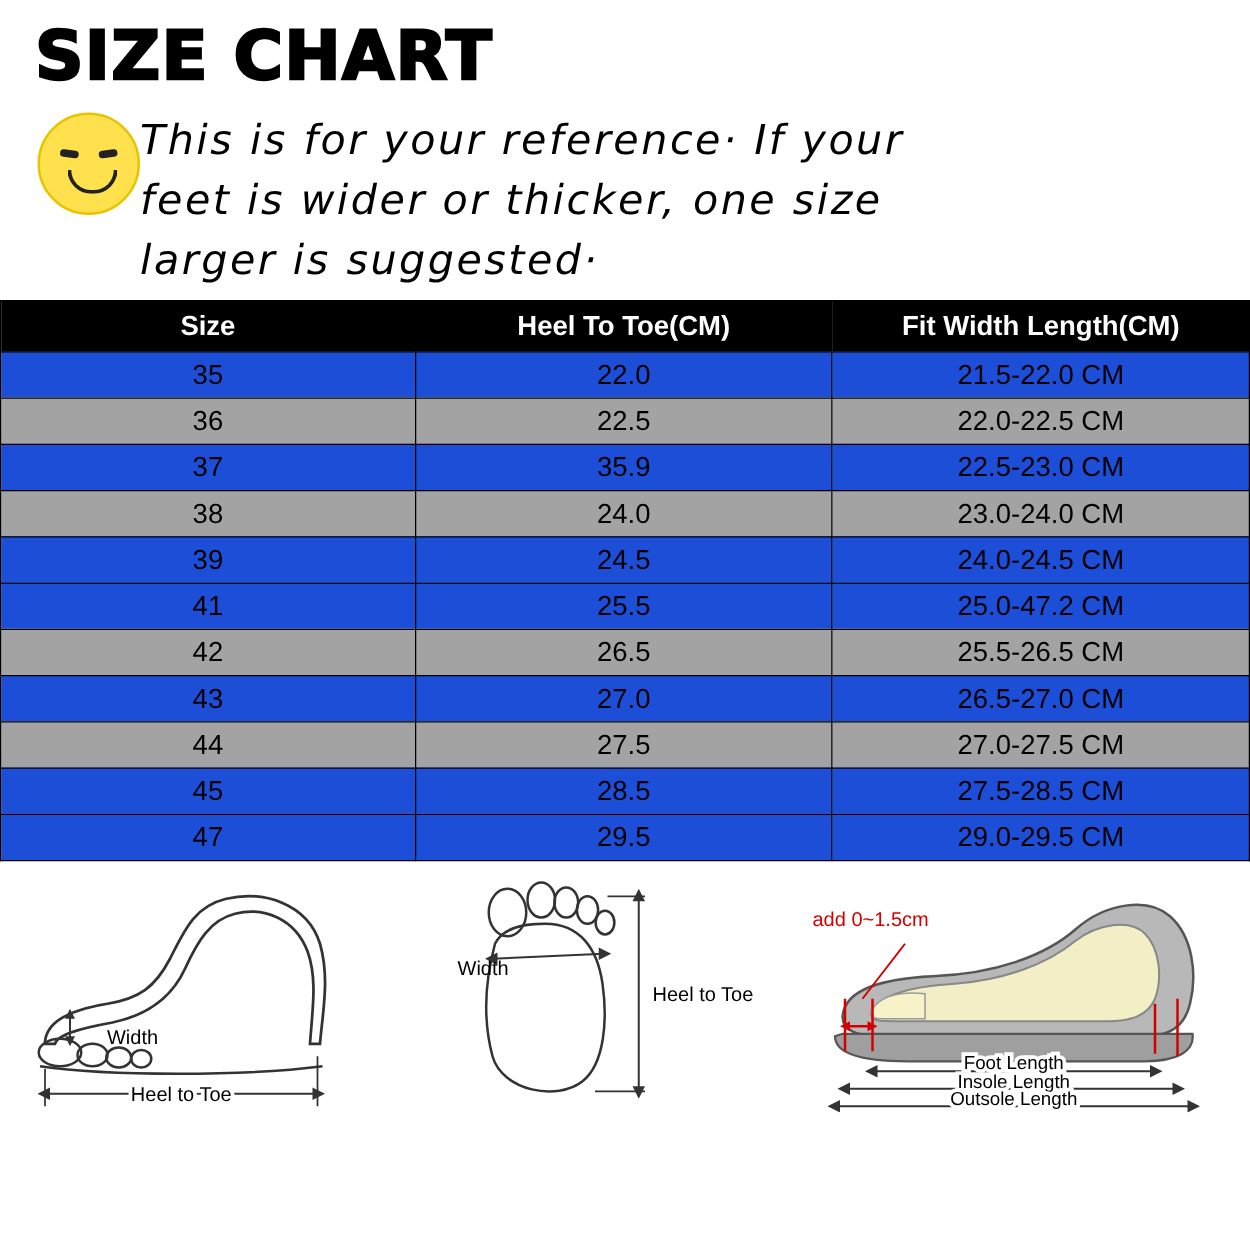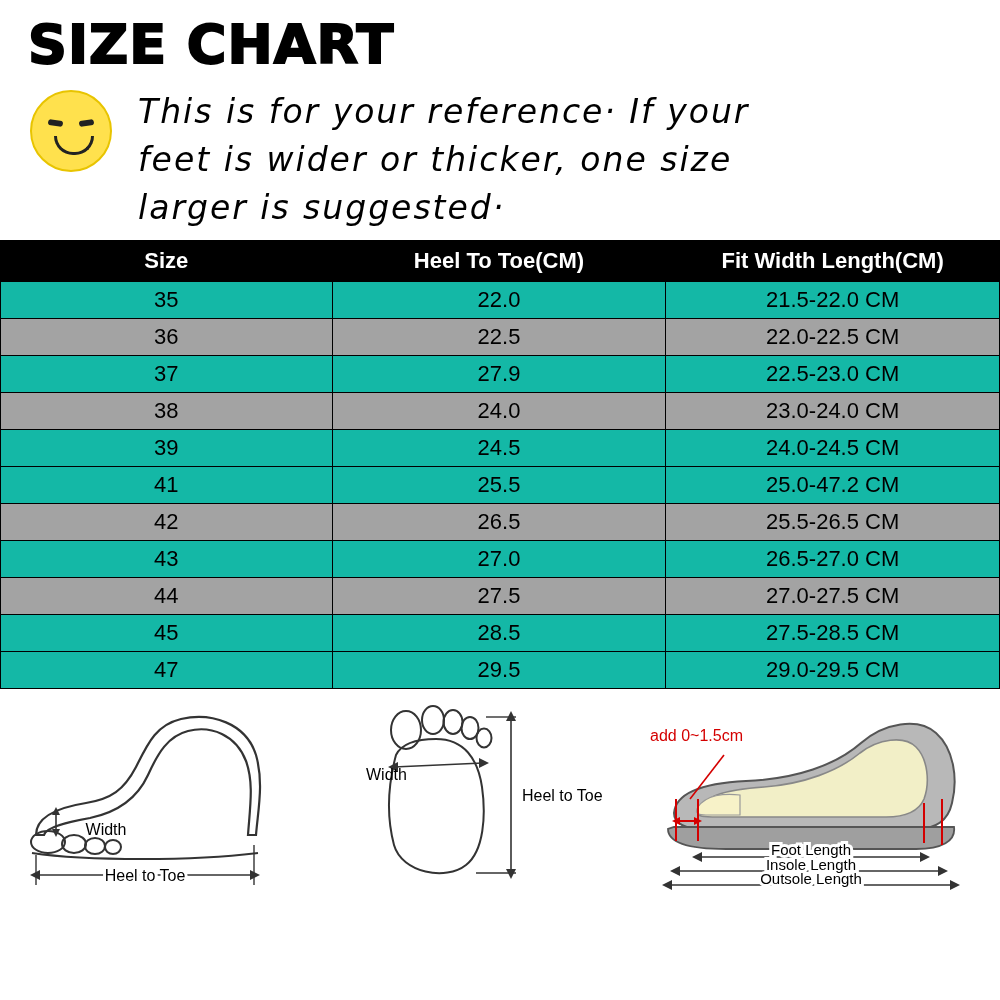--- a/index.html
+++ b/index.html
@@ -69,21 +69,21 @@
     border: 3px solid #222;
     border-top: none;
     border-radius: 0 0 34px 34px;
   }
   .note-text {
     font-family: "DejaVu Sans", sans-serif;
     font-style: italic;
     font-size: 33px;
     line-height: 1.45;
     letter-spacing: 2px;
-    margin-left: 26px;
+    margin-left: 0;
     margin-top: 2px;
     flex: 1 1 auto;
   }
 
   
   table.size-table {
     width: 1000px;
     border-collapse: collapse;
     margin-top: 8px;
     table-layout: fixed;
@@ -95,21 +95,21 @@
     font-weight: bold;
     padding: 7px 0;
     border: 1px solid #000;
     text-align: center;
   }
   table.size-table td {
     text-align: center;
     font-size: 22px;
     padding: 5px 0;
     border: 1px solid #000;
-    background: #14b8a6;
+    background: #1d4ed8;
   }
   table.size-table tr.alt td {
     background: #a3a3a3;
   }
   .col-size { width: 33.2%; }
   .col-heel { width: 33.4%; }
   .col-fit  { width: 33.4%; }
 
   
   .diagrams {
@@ -182,21 +182,21 @@
         <td>22.0</td>
         <td>21.5-22.0 CM</td>
       </tr>
       <tr class="alt">
         <td>36</td>
         <td>22.5</td>
         <td>22.0-22.5 CM</td>
       </tr>
       <tr>
         <td>37</td>
-        <td>27.9</td>
+        <td>35.9</td>
         <td>22.5-23.0 CM</td>
       </tr>
       <tr class="alt">
         <td>38</td>
         <td>24.0</td>
         <td>23.0-24.0 CM</td>
       </tr>
       <tr>
         <td>39</td>
         <td>24.5</td>

